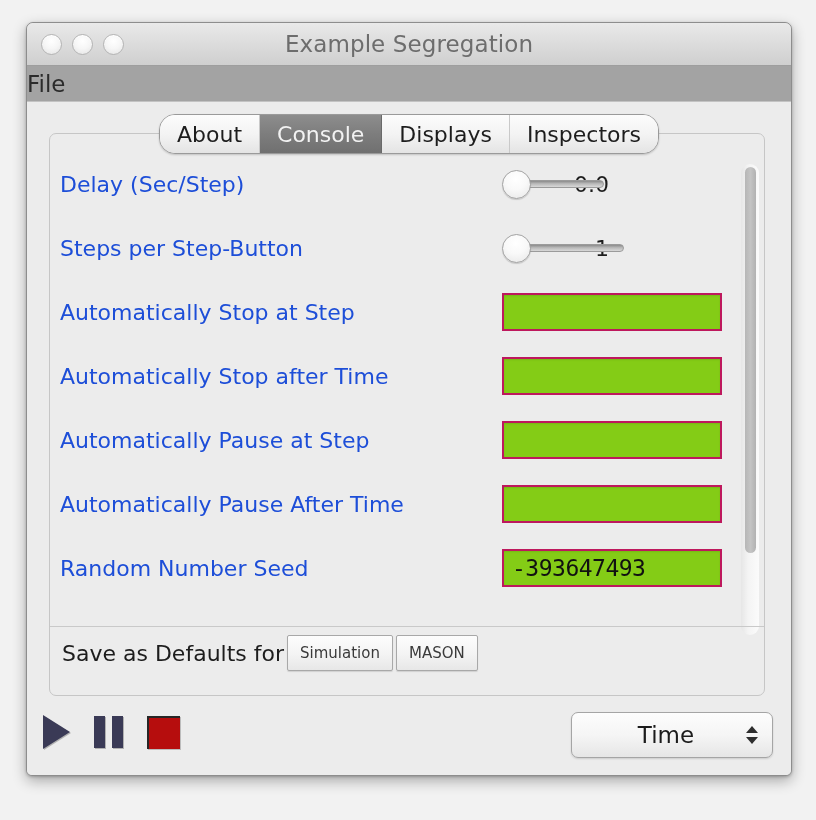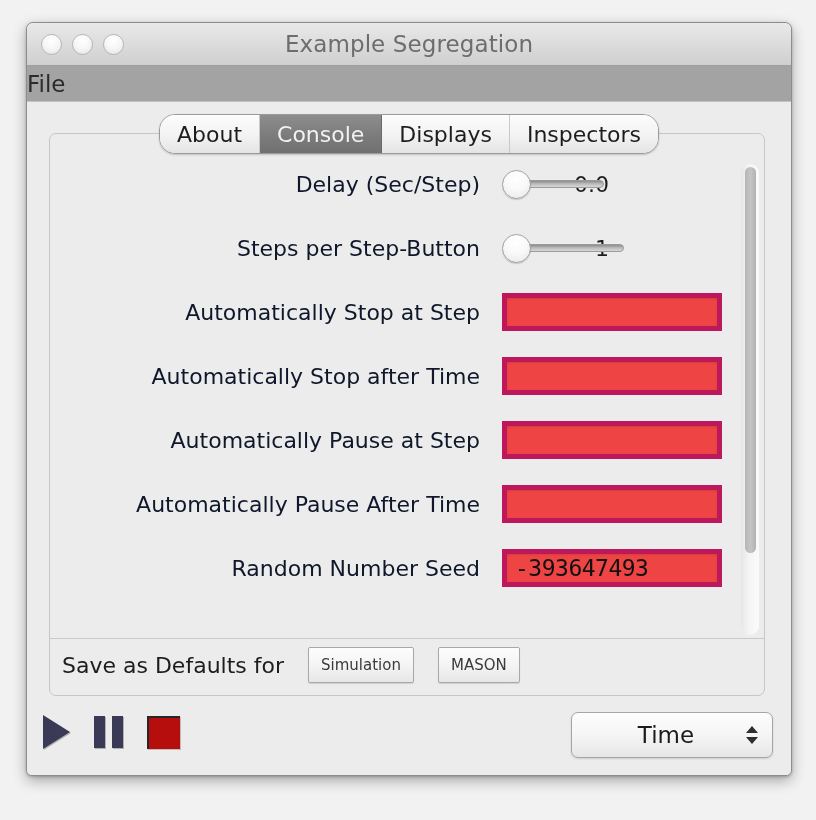--- a/index.html
+++ b/index.html
@@ -144,24 +144,24 @@
 
   
   .row {
     display: flex;
     align-items: center;
     height: 64px;
     padding-left: 10px;
   }
   .row-label {
     width: 442px;
-    text-align: right;
+    text-align: left;
     padding-right: 22px;
     font-size: 22px;
-    color: #0f172a;
+    color: #1d4ed8;
     box-sizing: border-box;
     white-space: nowrap;
   }
   .row-control {
     display: flex;
     align-items: center;
   }
 
   
   .slider {
@@ -193,22 +193,22 @@
     font-size: 22px;
     color: #1d1d1d;
     width: 78px;
     text-align: right;
   }
 
   
   .textfield {
     width: 220px;
     height: 38px;
-    background: #ef4444;
-    border: 5px solid #be185d;
+    background: #84cc16;
+    border: 2px solid #be185d;
     box-shadow: inset 0 1px 2px rgba(0,0,0,0.10);
     display: flex;
     align-items: center;
     padding: 0 8px;
     box-sizing: border-box;
     font-size: 23px;
     color: #111;
     font-family: "DejaVu Sans Mono", monospace;
     letter-spacing: -0.5px;
   }
@@ -230,27 +230,27 @@
     width: 11px;
     height: 82%;
     border-radius: 6px;
     background: linear-gradient(to right, #b6b6b6 0%, #c4c4c4 50%, #b2b2b2 100%);
   }
 
   
   .save-bar {
     position: absolute;
     left: 0; right: 0;
-    bottom: 4px;
+    bottom: 16px;
     height: 52px;
     border-top: 1px solid #c9c9c9;
     display: flex;
     align-items: center;
     padding-left: 12px;
-    gap: 24px;
+    gap: 3px;
     text-align: right;
   }
   .save-label {
     font-size: 22px;
     color: #1d1d1d;
   }
   .pill-btn {
     height: 34px;
     padding: 0 12px;
     display: flex;

